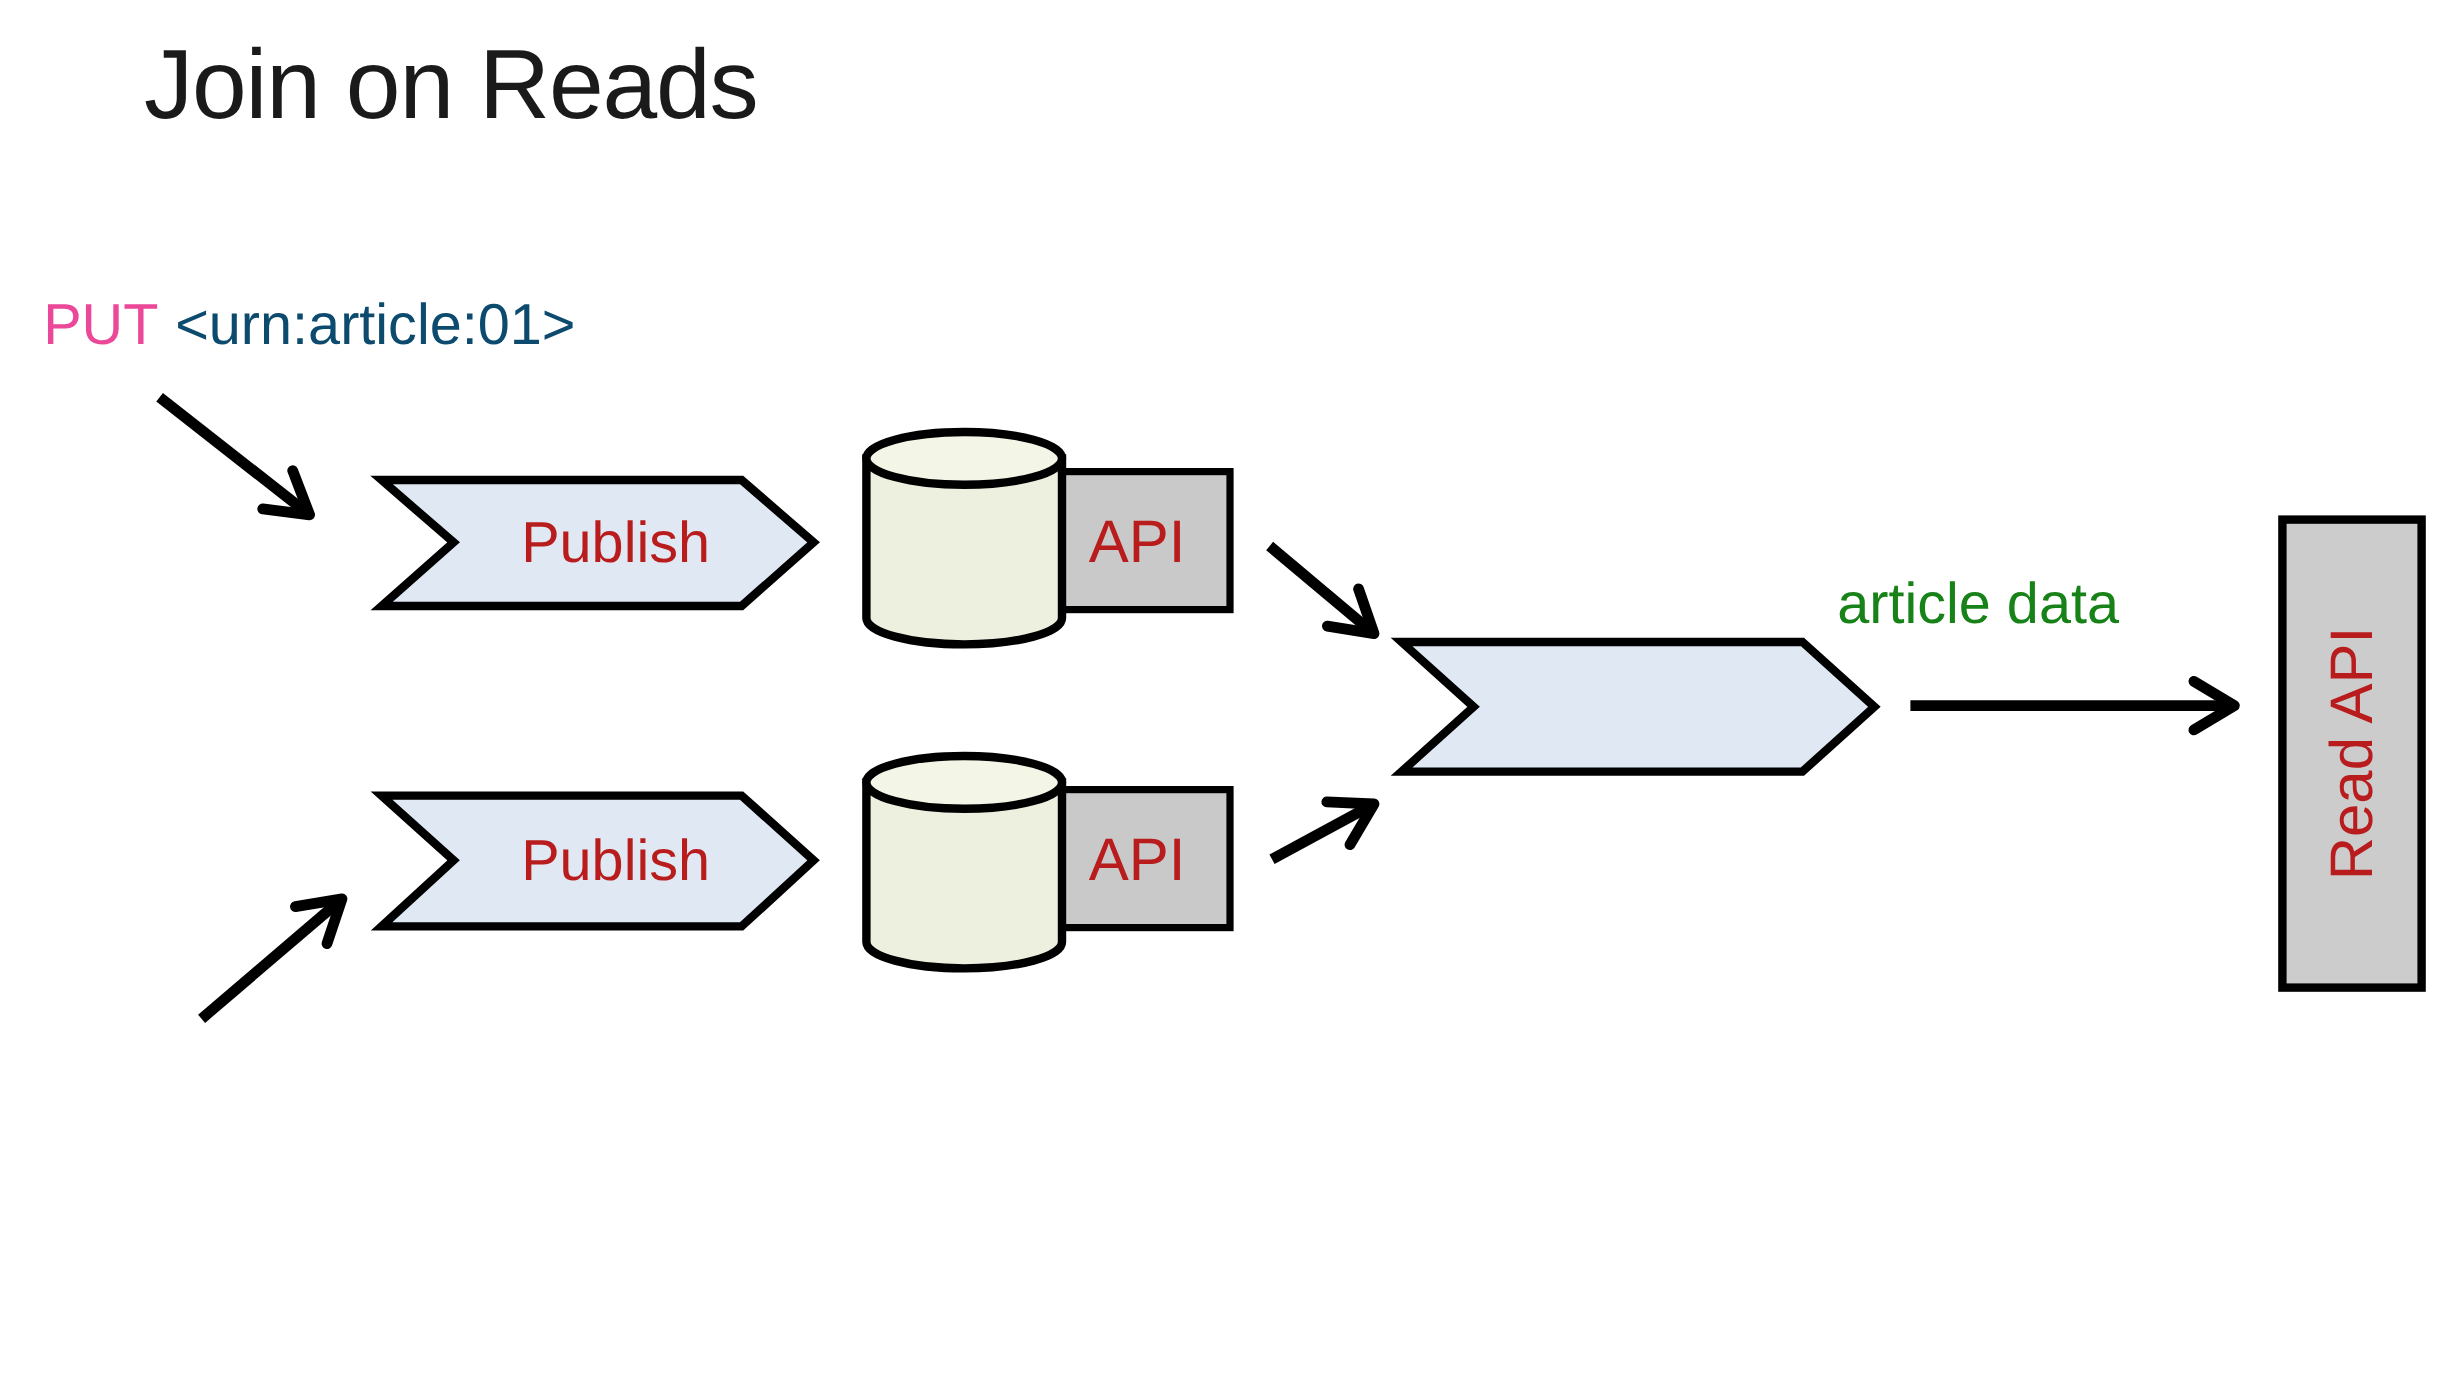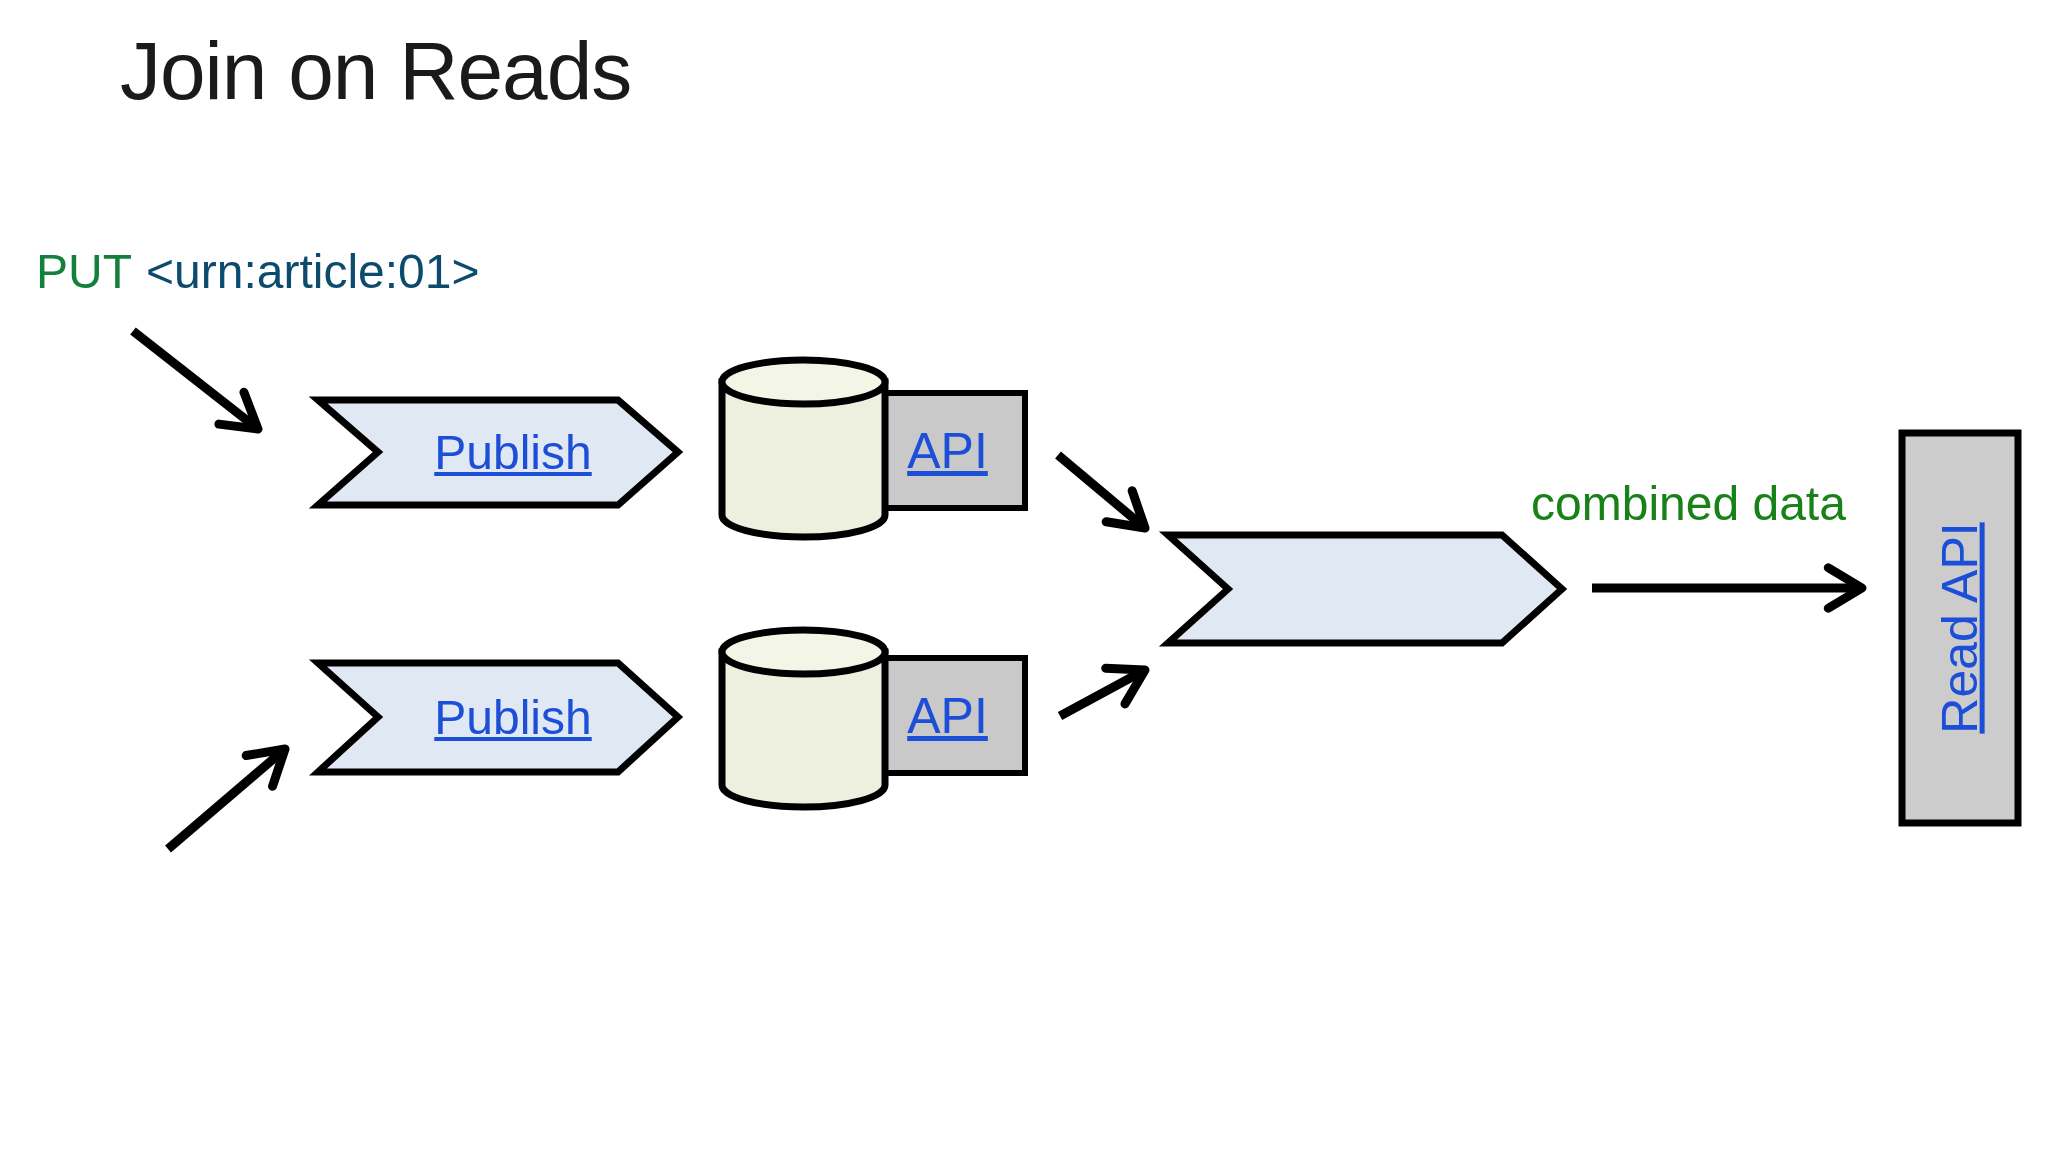--- a/index.html
+++ b/index.html
@@ -15,29 +15,29 @@
   .title{
     position:absolute;left:120px;top:24px;
     font-size:82px;font-weight:400;letter-spacing:-1px;
     color:#1a1a1a;white-space:nowrap;
   }
   .put{
     position:absolute;font-size:48px;white-space:nowrap;
   }
   .put-article{left:36px;top:244px;}
   .put-tag{left:36px;top:878px;}
-  .verb{color:#15803d;margin-right:14px;}
+  .verb{color:#ec4899;margin-right:14px;}
   .res{color:#0c4a6e;}
   .free-label{
     position:absolute;font-size:48px;color:#178217;white-space:nowrap;
   }
   .combined{left:1531px;top:476px;}
   .shape-label{
     position:absolute;display:flex;align-items:center;justify-content:center;
-    font-size:48px;color:#1d4ed8;white-space:nowrap;text-decoration:underline;
+    font-size:48px;color:#b91c1c;white-space:nowrap;
   }
   .lbl-publish-top{left:368px;top:400px;width:290px;height:105px;}
   .lbl-publish-bottom{left:368px;top:663px;width:290px;height:109px;}
   .lbl-distribute{left:1228px;top:535px;width:286px;height:108px;}
   .lbl-api-top{left:885px;top:393px;width:125px;height:115px;font-size:50px;}
   .lbl-api-bottom{left:885px;top:658px;width:125px;height:115px;font-size:50px;}
   .lbl-read-api{left:1902px;top:433px;width:116px;height:390px;}
   .lbl-read-api span{transform:rotate(-90deg);font-size:50px;white-space:nowrap;}
 </style>
 </head>
@@ -74,21 +74,21 @@
     <line x1="1592" y1="588" x2="1862" y2="588" stroke="#000" stroke-width="9" marker-end="url(#arrowV)"></line>
   </svg>
 
   <div class="title">Join on Reads</div>
 
   <div class="put put-article">
     <span class="verb">PUT</span><span class="res">&lt;urn:article:01&gt;</span>
   </div>
 
 
-  <div class="free-label combined">combined data</div>
+  <div class="free-label combined">article data</div>
 
   <div class="shape-label lbl-publish-top">Publish</div>
   <div class="shape-label lbl-publish-bottom">Publish</div>
   <div class="shape-label lbl-api-top">API</div>
   <div class="shape-label lbl-api-bottom">API</div>
   <div class="shape-label lbl-read-api">
     <span>Read API</span>
   </div>
 
 </div>

